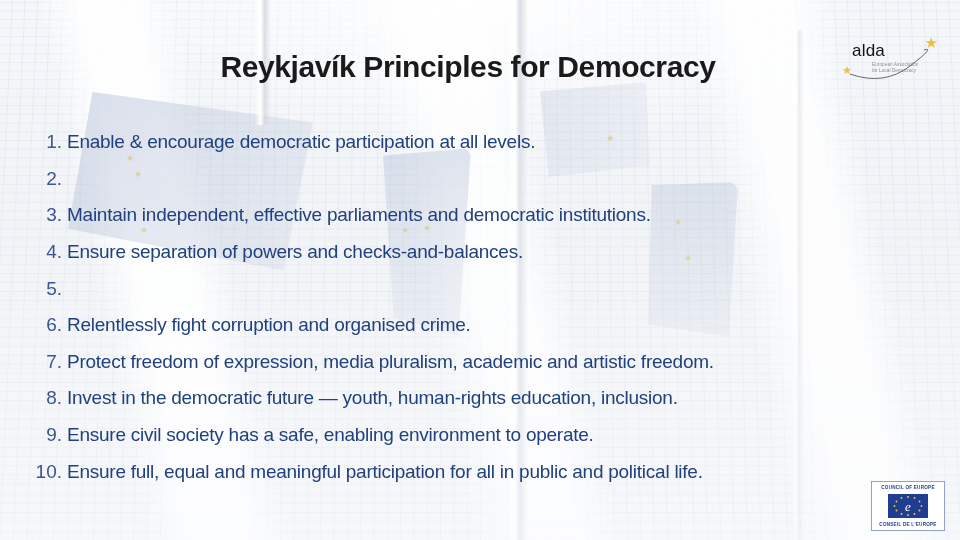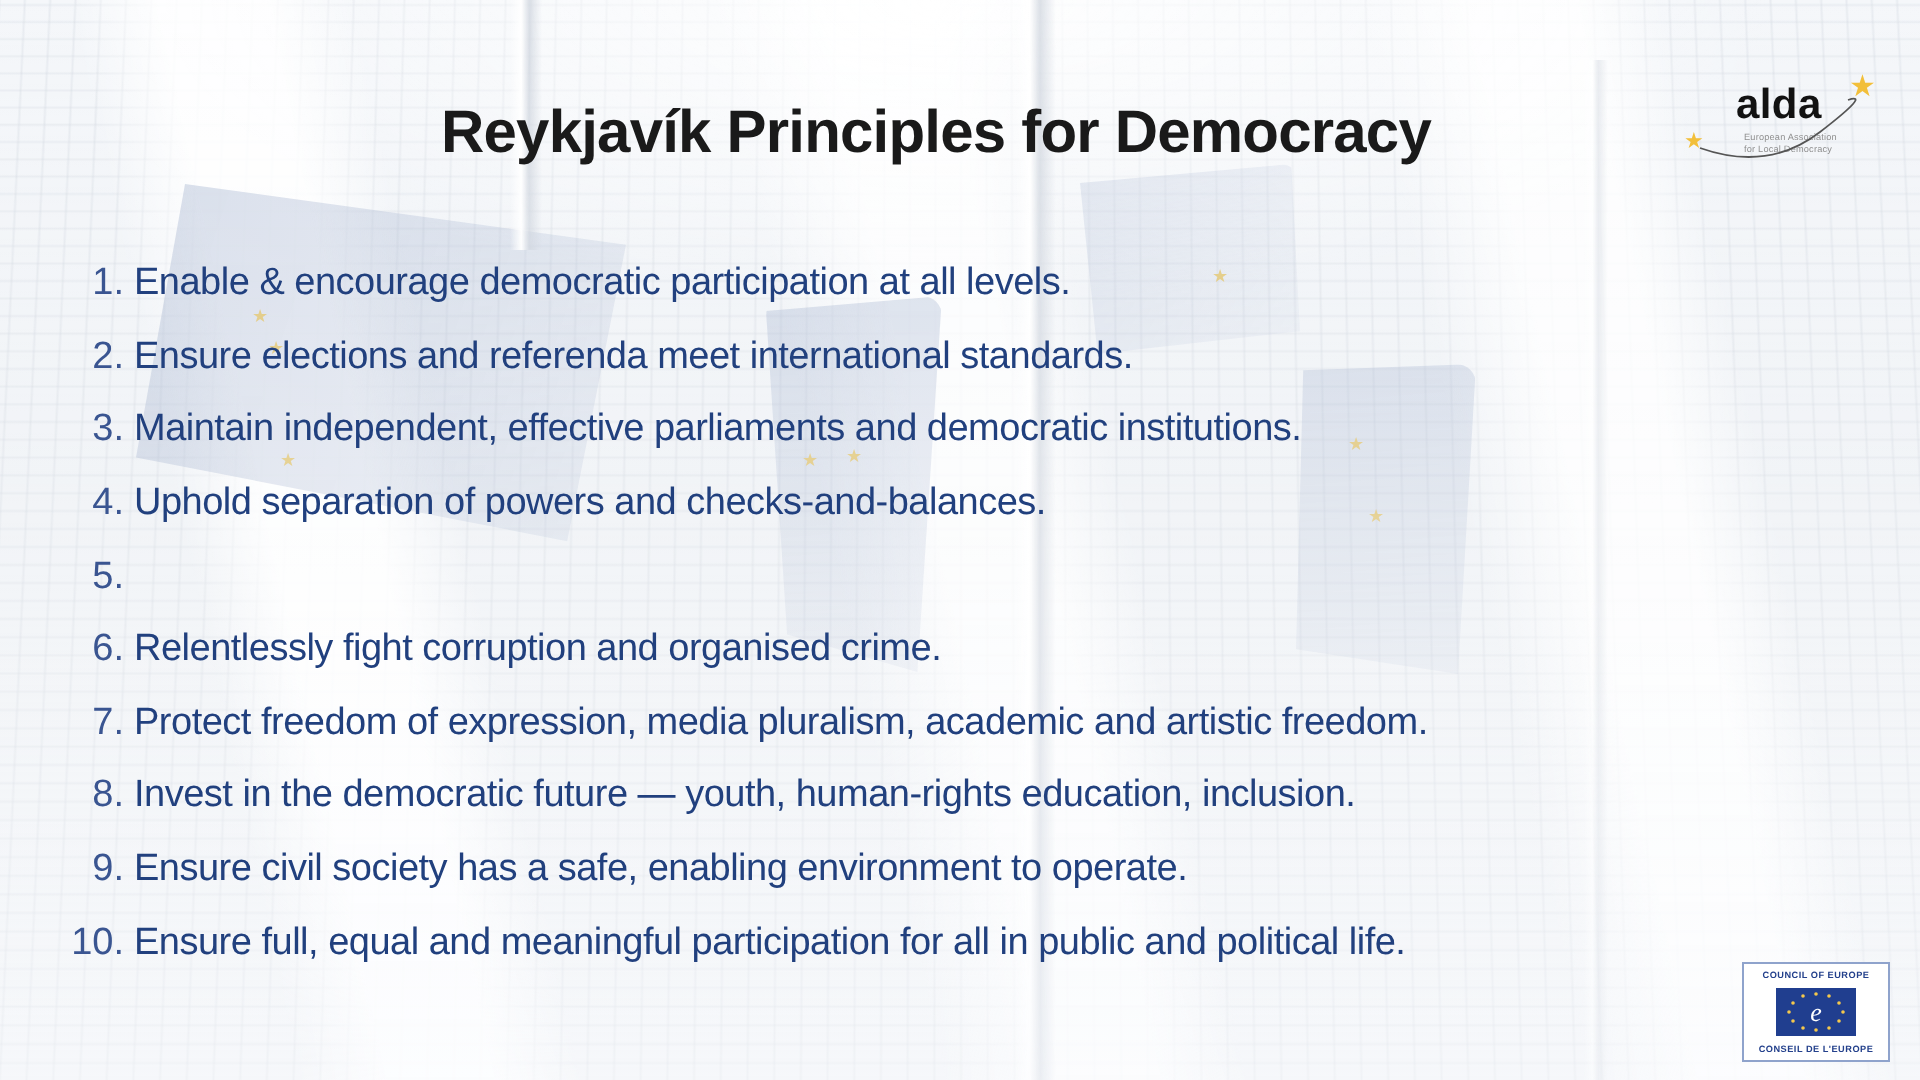--- a/index.html
+++ b/index.html
@@ -60,21 +60,21 @@
   ol.principles .num{
     width:62px;flex:0 0 62px;text-align:right;
     font-size:19px;font-weight:400;color:var(--principle-number,#3a5591);
   }
   ol.principles .txt{
     margin-left:5px;font-size:19px;font-weight:400;letter-spacing:-.25px;
     color:var(--principle-text,#21407e);
   }
   
   .alda{position:absolute;top:42px;right:28px;width:84px;height:44px;}
-  .alda .word{font-size:21px;font-weight:700;color:#121212;letter-spacing:.2px;line-height:1;margin-left:20px;}
+  .alda .word{font-size:17px;font-weight:400;color:#121212;letter-spacing:.2px;line-height:1;margin-left:4px;}
   .alda .star-top{position:absolute;top:-8px;right:-6px;font-size:15px;color:var(--star-yellow,#f2bf3a);}
   .alda .star-bottom{position:absolute;left:-6px;top:22px;font-size:11px;color:var(--star-yellow,#f2bf3a);}
   .alda svg.arc{position:absolute;left:-4px;top:2px;pointer-events:none;}
   .alda .tagline{margin:3px 0 0 24px;font-size:4.6px;line-height:1.25;color:#8f8f8f;letter-spacing:.1px;}
   
   .coe{
     position:absolute;right:15px;top:481px;width:74px;height:50px;background:#fff;
     border:1px solid #8fa3cc;box-sizing:border-box;
     display:flex;flex-direction:column;align-items:center;justify-content:space-between;
     padding:3px 2px;
@@ -119,31 +119,30 @@
 
   <ol class="principles">
 
       <li>
         <span class="num">1.</span>
         <span class="txt">Enable &amp; encourage democratic participation at all levels.</span>
       </li>
 
       <li>
         <span class="num">2.</span>
-        <span class="txt">Ensure elections and referenda meet international standards.</span>
       </li>
 
       <li>
         <span class="num">3.</span>
         <span class="txt">Maintain independent, effective parliaments and democratic institutions.</span>
       </li>
 
       <li>
         <span class="num">4.</span>
-        <span class="txt">Uphold separation of powers and checks-and-balances.</span>
+        <span class="txt">Ensure separation of powers and checks-and-balances.</span>
       </li>
 
       <li>
         <span class="num">5.</span>
       </li>
 
       <li>
         <span class="num">6.</span>
         <span class="txt">Relentlessly fight corruption and organised crime.</span>
       </li>

